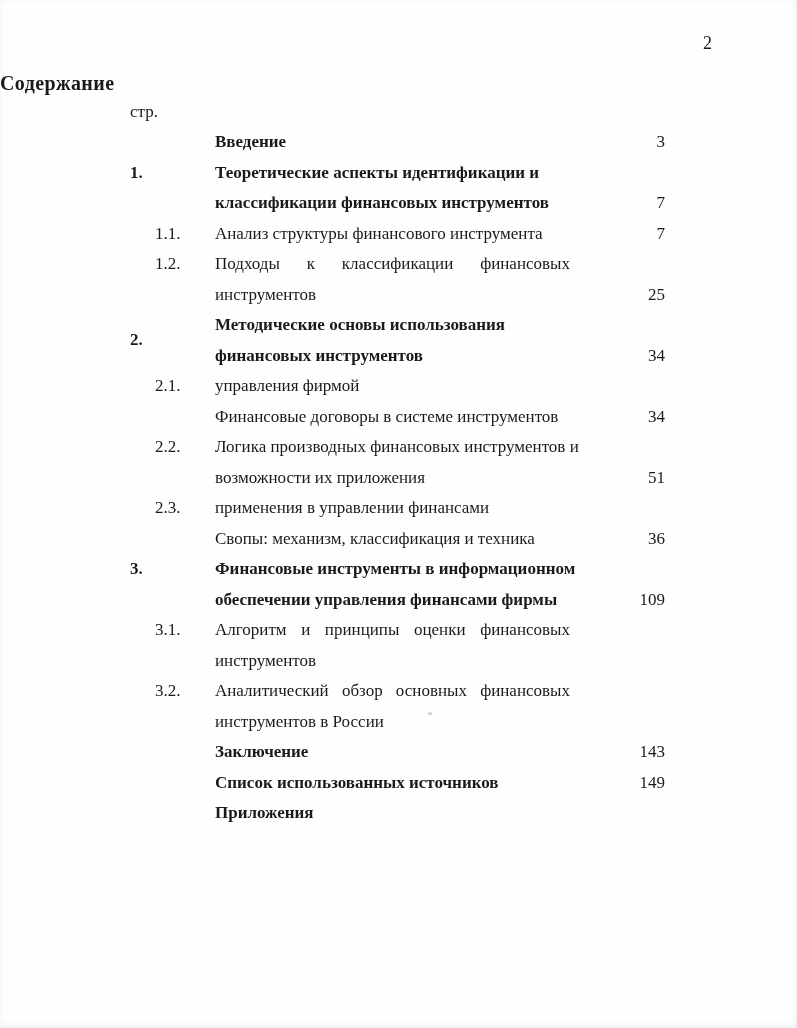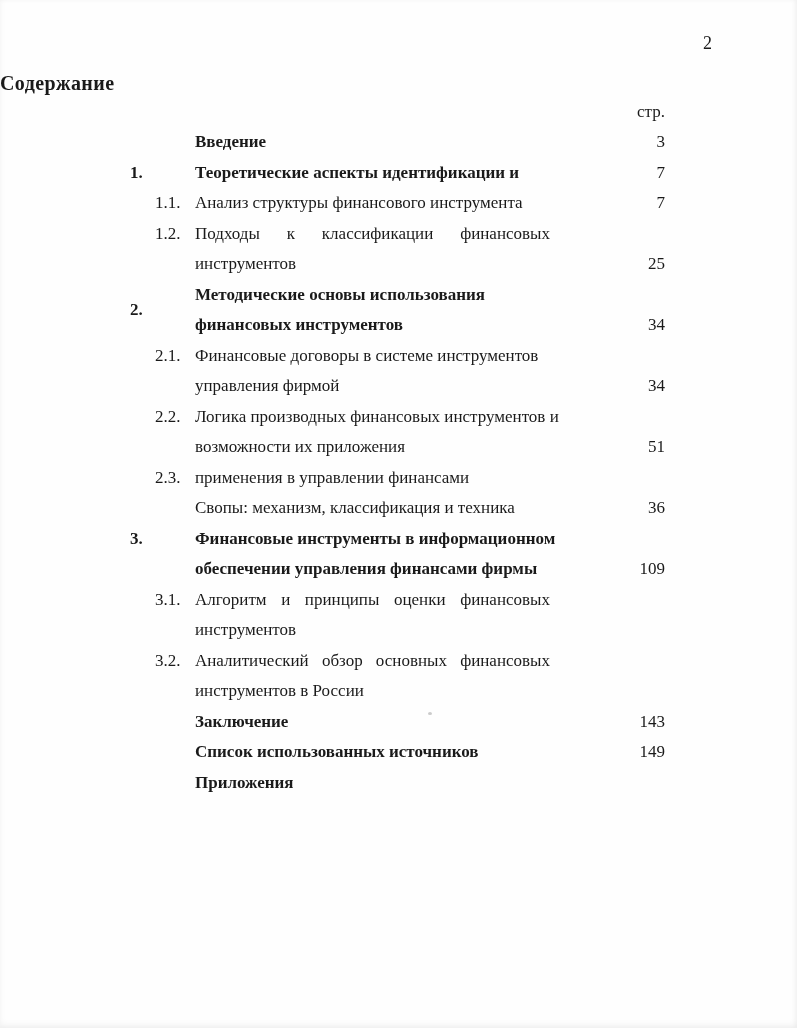--- a/index.html
+++ b/index.html
@@ -41,26 +41,27 @@
   }
   .content {
     position: absolute;
     left: 130px;
     top: 97px;
     width: 535px;
     font-size: 17px;
     line-height: 30.5px;
   }
   .col-header {
-    text-align: right;
+    text-align: left;
     height: 30px;
   }
   .toc-row {
     display: flex;
     align-items: flex-start;
+    gap: 20px;
   }
   .c-num {
     flex: none;
     width: 65px;
     box-sizing: border-box;
     font-weight: bold;
   }
   .c-num.sub {
     padding-left: 25px;
     font-weight: normal;
@@ -117,20 +118,21 @@
       <div class="c-title bold">
         <div class="line">Введение</div>
       </div>
       <div class="c-page">3</div>
     </div>
 
     <div class="toc-row">
       <div class="c-num">1.</div>
       <div class="c-title bold">
         <div class="line">Теоретические аспекты идентификации и</div>
+        <div class="line">классификации финансовых инструментов</div>
       </div>
       <div class="c-page">7</div>
     </div>
 
     <div class="toc-row">
       <div class="c-num sub">1.1.</div>
       <div class="c-title">
         <div class="line">Анализ структуры финансового инструмента</div>
       </div>
       <div class="c-page">7</div>
@@ -150,22 +152,22 @@
       <div class="c-title bold">
         <div class="line">Методические основы использования</div>
         <div class="line">финансовых инструментов</div>
       </div>
       <div class="c-page">34</div>
     </div>
 
     <div class="toc-row">
       <div class="c-num sub">2.1.</div>
       <div class="c-title">
+        <div class="line">управления фирмой</div>
         <div class="line">Финансовые договоры в системе инструментов</div>
-        <div class="line">управления фирмой</div>
       </div>
       <div class="c-page">34</div>
     </div>
 
     <div class="toc-row">
       <div class="c-num sub">2.2.</div>
       <div class="c-title">
         <div class="line">Логика производных финансовых инструментов и</div>
         <div class="line">возможности их приложения</div>
       </div>

